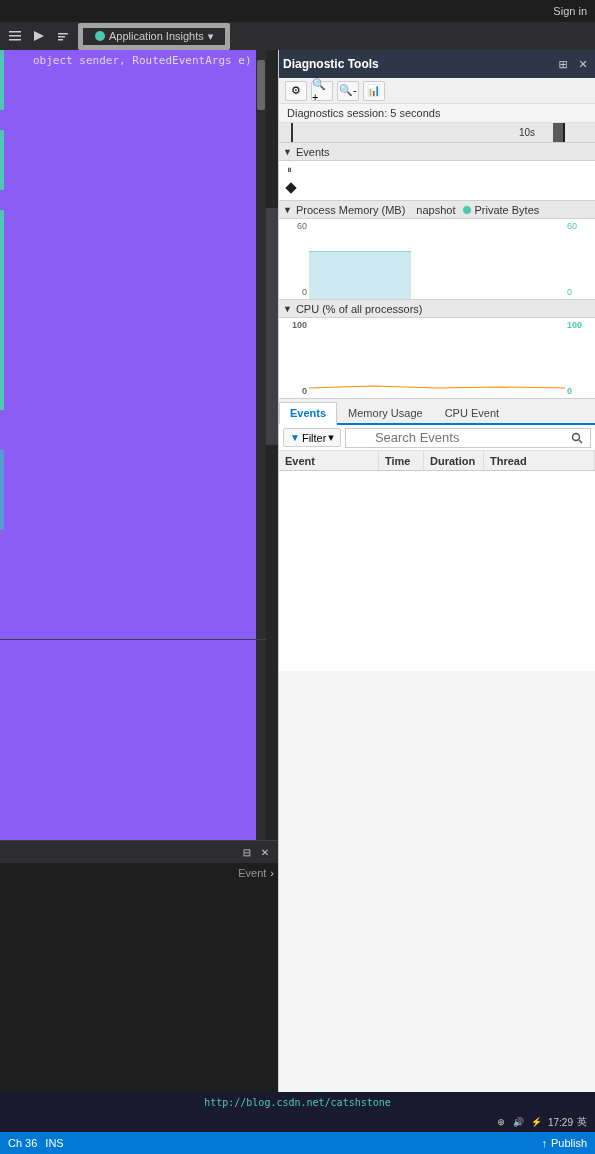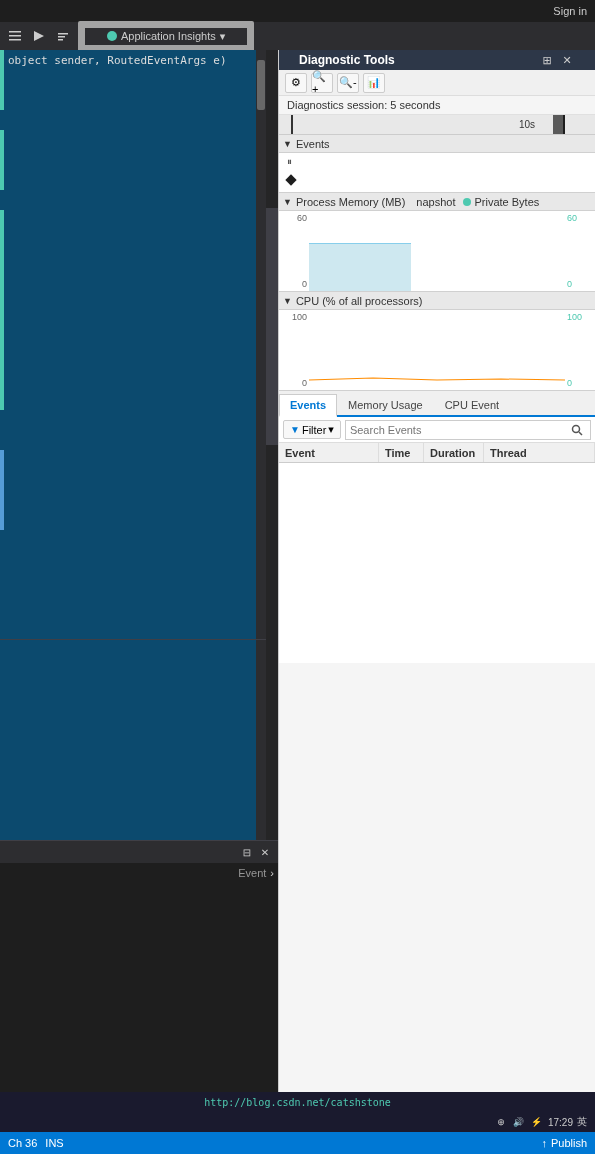--- a/index.html
+++ b/index.html
@@ -49,23 +49,23 @@
       justify-content: center;
       cursor: pointer;
       border-radius: 2px;
     }
     .menu-icon-box svg { width: 14px; height: 14px; }
 
     .app-insights-btn {
       display: flex;
       align-items: center;
       gap: 4px;
-      padding: 2px 22px;
+      padding: 2px 12px;
       background: #2d2d30;
-      border: 7px solid #a3a3a3;
+      border: 5px solid #a3a3a3;
       border-radius: 2px;
       cursor: pointer;
       color: #cccccc;
       font-size: 11px;
       text-align: center;
     }
     .app-insights-btn .ai-dot {
       width: 10px;
       height: 10px;
       border-radius: 50%;
@@ -82,23 +82,24 @@
     .left-panel {
       width: 278px;
       background: #1e1e1e;
       position: relative;
       display: flex;
       flex-direction: column;
     }
 
     .code-area {
       flex: 1;
-      background: #0c4a6e;
+      background: #8b5cf6;
       position: relative;
       overflow: hidden;
+      padding-left: 25px;
     }
 
     .code-line {
       height: 16px;
       padding-left: 8px;
       color: #dcdcdc;
       font-family: Consolas, monospace;
       font-size: 11px;
       display: flex;
       align-items: center;
@@ -151,26 +152,26 @@
     
     .right-panel {
       flex: 1;
       background: #f5f5f5;
       display: flex;
       flex-direction: column;
       border-left: 1px solid #ccc;
     }
 
     .diag-header {
-      height: 20px;
+      height: 28px;
       background: #2d3748;
       display: flex;
       align-items: center;
       justify-content: space-between;
-      padding: 0 20px;
+      padding: 0 4px;
       color: white;
     }
     .diag-title {
       font-size: 12px;
       font-weight: 600;
       color: white;
     }
     .diag-header-icons {
       display: flex;
       gap: 4px;
@@ -324,20 +325,21 @@
 
     
     .cpu-section {
       border-bottom: 1px solid #d0d0d0;
     }
     .cpu-chart-container {
       height: 80px;
       background: white;
       position: relative;
       display: flex;
+      font-weight: bold;
     }
 
     
     .tabs-bar {
       height: 26px;
       background: #f0f0f0;
       display: flex;
       align-items: flex-end;
       border-bottom: 2px solid #0078d4;
     }
@@ -391,24 +393,25 @@
       padding: 0 4px;
       font-size: 11px;
       display: flex;
       align-items: center;
       background: white;
       position: relative;
     }
     .search-input {
       border: none;
       outline: none;
-      font-size: 11px;
+      font-size: 13px;
       flex: 1;
       background: transparent;
       color: #888;
+      margin-left: 25px;
     }
     .search-icon-btn {
       width: 18px;
       height: 18px;
       display: flex;
       align-items: center;
       justify-content: center;
       cursor: pointer;
       font-size: 10px;
       color: #555;

